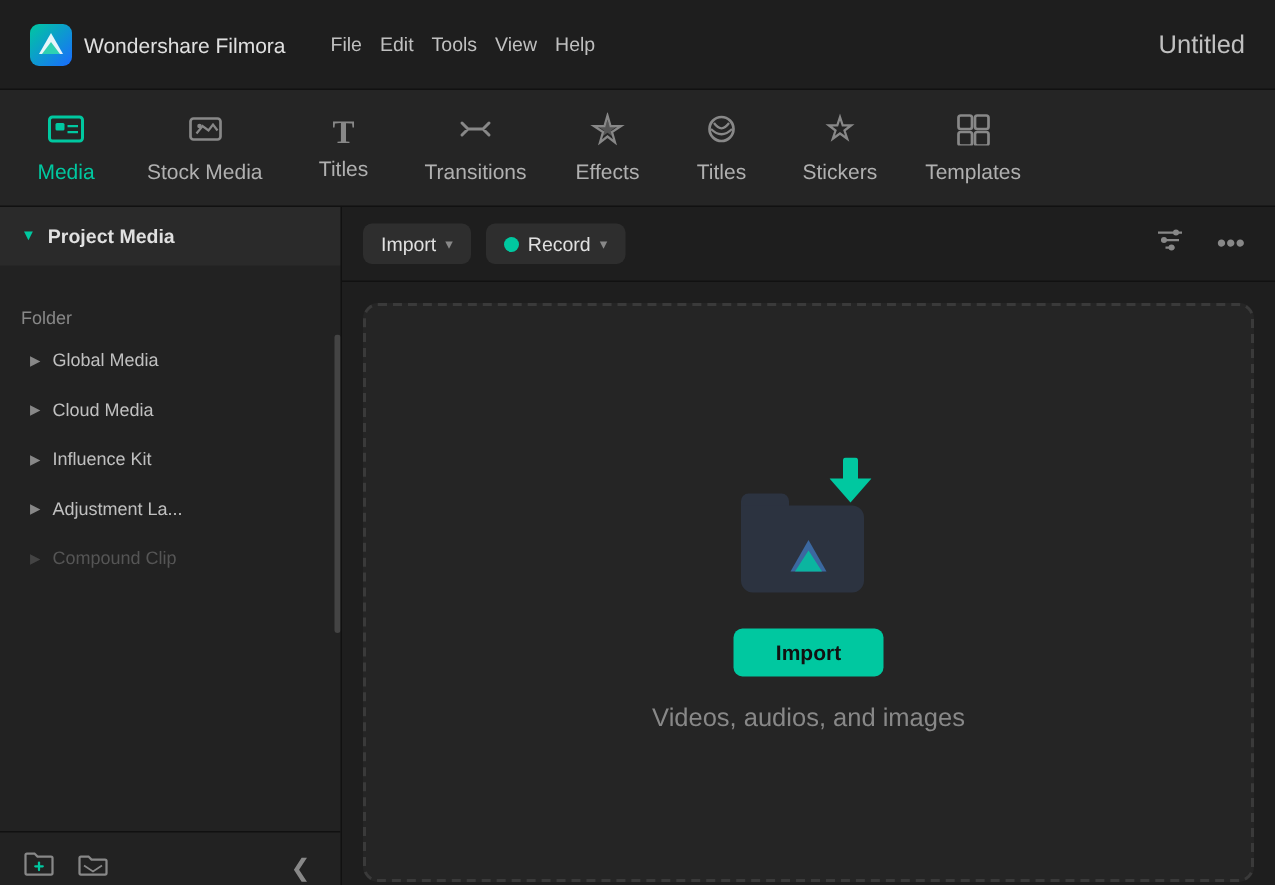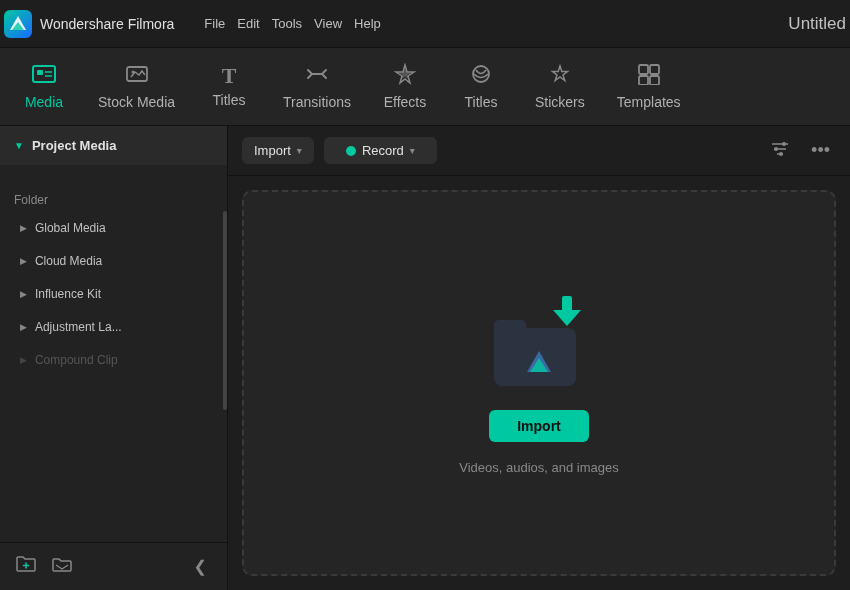--- a/index.html
+++ b/index.html
@@ -10,22 +10,22 @@
       font-family: 'Segoe UI', Arial, sans-serif;
       color: #e0e0e0;
       overflow: hidden;
     }
 
     
     .title-bar {
       display: flex;
       align-items: center;
       background: #1e1e1e;
-      height: 48px;
-      padding: 0 4px;
+      height: 60px;
+      padding: 0 20px;
       border-bottom: 1px solid #111;
     }
     .app-logo {
       display: flex;
       align-items: center;
       gap: 8px;
       margin-right: 24px;
     }
     .logo-icon {
       width: 28px;
@@ -219,21 +219,21 @@
       font-size: 13px;
     }
     .btn-import-arrow { color: #888; font-size: 10px; }
     .btn-record {
       display: flex;
       align-items: center;
       gap: 6px;
       background: #2e2e2e;
       border: none;
       color: #e0e0e0;
-      padding: 6px 22px;
+      padding: 6px 12px;
       border-radius: 6px;
       cursor: pointer;
       font-size: 13px;
     }
     .record-dot {
       width: 10px;
       height: 10px;
       background: #00c8a0;
       border-radius: 50%;
       display: inline-block;
@@ -274,21 +274,21 @@
       background: #00c8a0;
       color: #111;
       border: none;
       padding: 8px 28px;
       border-radius: 6px;
       font-size: 14px;
       font-weight: 600;
       cursor: pointer;
     }
     .drop-zone-hint {
-      font-size: 13px;
+      font-size: 17px;
       color: #888;
     }
   </style>
 </head>
 <body>
 
 <div class="title-bar">
   <div class="app-logo">
     <div class="logo-icon">
       <svg width="20" height="20" viewBox="0 0 20 20">

